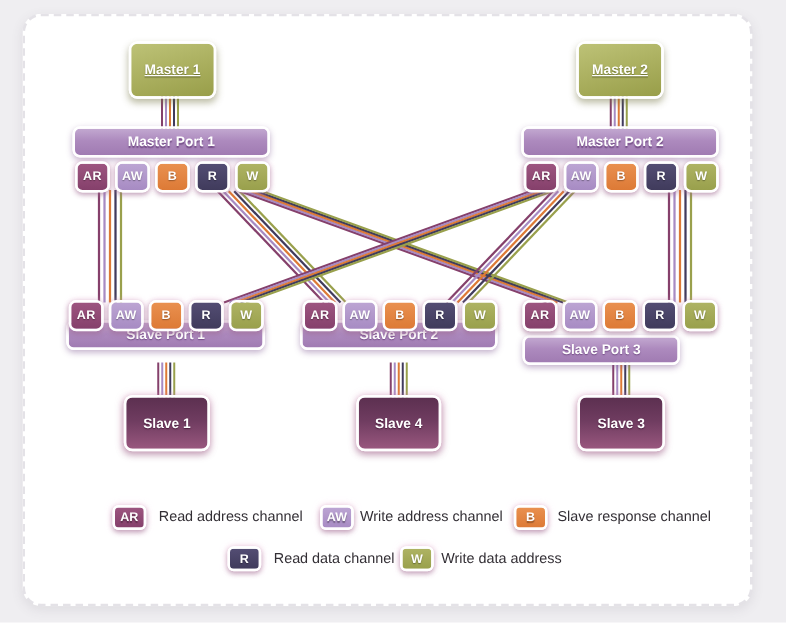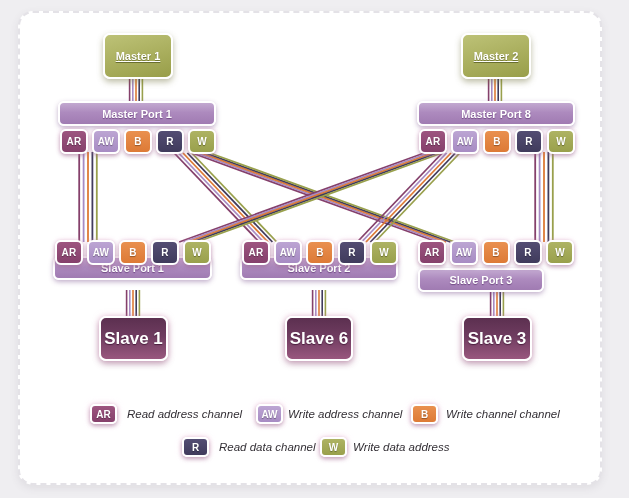--- a/index.html
+++ b/index.html
@@ -27,21 +27,21 @@
   .master-box {
     background:linear-gradient(165deg,#bdc277 0%,#a9ae5d 55%,#989e49 100%);
     border-radius:7px;
     box-shadow:0 3px 6px rgba(110,110,60,0.45);
     font-size:11px; text-shadow:0 1px 1px rgba(90,95,35,0.8);text-decoration:underline;
   }
   .slave-box {
     background:linear-gradient(180deg,#5c3050 0%,#6f3c60 45%,#99577e 100%);
     border-radius:7px;
     box-shadow:0 3px 6px rgba(120,60,100,0.40), 0 0 6px rgba(230,160,200,0.5);
-    font-size:17px; text-shadow:0 1px 1px rgba(60,20,50,0.8);
+    font-size:11px; text-shadow:0 1px 1px rgba(60,20,50,0.8);
   }
   .port-bar {
     background:linear-gradient(180deg,#c2a8d0 0%,#ad8abe 45%,#a07bb2 100%);
     border-radius:6px;
     box-shadow:0 2px 5px rgba(120,80,140,0.45);
     font-size:11px; text-shadow:0 1px 1px rgba(90,50,110,0.7);
   }
   .chip {
     border-radius:6px;
     box-shadow:0 2px 4px rgba(130,80,120,0.45), 0 0 5px rgba(235,170,210,0.45);
@@ -51,21 +51,21 @@
   .legend-chip {
     position:absolute; box-sizing:border-box; width:27px; height:20px;
     display:flex; align-items:center; justify-content:center;
     color:#fff; font-weight:bold; font-size:10px;
     border:2px solid #fff; border-radius:5px;
     box-shadow:0 2px 4px rgba(130,80,120,0.45), 0 0 6px rgba(240,180,215,0.6);
     text-shadow:0 1px 1px rgba(0,0,0,0.35);
   }
   .legend-text {
     position:absolute; color:#332f35; font-size:11.5px; font-weight:normal;
-    white-space:nowrap; line-height:20px;font-style:italic;
+    white-space:nowrap; line-height:20px;
   }
 </style>
 </head>
 <body>
 
 <div id="stage">
   <div id="card"></div>
   <svg id="wires">
       <g>
         <line x1="129.6" y1="77" x2="129.6" y2="103" stroke="#85406b" stroke-width="1.6"></line>
@@ -142,26 +142,26 @@
         <line x1="493.8" y1="290" x2="493.8" y2="318" stroke="#a78bc3" stroke-width="1.6"></line>
         <line x1="497" y1="290" x2="497" y2="318" stroke="#dd7a36" stroke-width="1.6"></line>
         <line x1="500.2" y1="290" x2="500.2" y2="318" stroke="#403b5c" stroke-width="1.6"></line>
         <line x1="503.4" y1="290" x2="503.4" y2="318" stroke="#99a04c" stroke-width="1.6"></line>
       </g>
     </svg>
   <div id="nodes">
       <div class="node master-box" style="left: 103px; top: 33px; width: 70px; height: 46px;">Master 1</div>
       <div class="node master-box" style="left: 461px; top: 33px; width: 70px; height: 46px;">Master 2</div>
       <div class="node port-bar" style="left: 58px; top: 101px; width: 158px; height: 25px; text-align: center;">Master Port 1</div>
-      <div class="node port-bar" style="left: 417px; top: 101px; width: 158px; height: 25px;">Master Port 8</div>
+      <div class="node port-bar" style="left: 417px; top: 101px; width: 158px; height: 25px;">Master Port 2</div>
       <div class="node port-bar" style="left: 53px; top: 256px; width: 159px; height: 24px;">Slave Port 1</div>
       <div class="node port-bar" style="left: 240px; top: 256px; width: 158px; height: 24px;">Slave Port 2</div>
       <div class="node port-bar" style="left: 418px; top: 268px; width: 126px; height: 24px;">Slave Port 3</div>
       <div class="node slave-box" style="left: 99px; top: 316px; width: 69px; height: 45px;">Slave 1</div>
-      <div class="node slave-box" style="left: 285px; top: 316px; width: 68px; height: 45px;">Slave 6</div>
+      <div class="node slave-box" style="left: 285px; top: 316px; width: 68px; height: 45px;">Slave 4</div>
       <div class="node slave-box" style="left: 462px; top: 316px; width: 70px; height: 45px;">Slave 3</div>
       <div class="node chip" style="left: 60px; top: 129px; width: 28px; height: 25px; background: linear-gradient(rgb(157, 85, 128) 0%, rgb(133, 64, 107) 100%);">AR</div>
       <div class="node chip" style="left: 92px; top: 129px; width: 28px; height: 25px; background: linear-gradient(rgb(188, 165, 211) 0%, rgb(167, 139, 195) 100%);">AW</div>
       <div class="node chip" style="left: 124px; top: 129px; width: 28px; height: 25px; background: linear-gradient(rgb(233, 144, 79) 0%, rgb(221, 122, 54) 100%);">B</div>
       <div class="node chip" style="left: 156px; top: 129px; width: 28px; height: 25px; background: linear-gradient(rgb(83, 77, 115) 0%, rgb(64, 59, 92) 100%);">R</div>
       <div class="node chip" style="left: 188px; top: 129px; width: 28px; height: 25px; background: linear-gradient(rgb(174, 179, 99) 0%, rgb(153, 160, 76) 100%);">W</div>
       <div class="node chip" style="left: 419px; top: 129px; width: 28px; height: 25px; background: linear-gradient(rgb(157, 85, 128) 0%, rgb(133, 64, 107) 100%);">AR</div>
       <div class="node chip" style="left: 451px; top: 129px; width: 28px; height: 25px; background: linear-gradient(rgb(188, 165, 211) 0%, rgb(167, 139, 195) 100%);">AW</div>
       <div class="node chip" style="left: 483px; top: 129px; width: 28px; height: 25px; background: linear-gradient(rgb(233, 144, 79) 0%, rgb(221, 122, 54) 100%);">B</div>
       <div class="node chip" style="left: 515px; top: 129px; width: 28px; height: 25px; background: linear-gradient(rgb(83, 77, 115) 0%, rgb(64, 59, 92) 100%);">R</div>
@@ -181,19 +181,19 @@
       <div class="node chip" style="left: 482px; top: 240px; width: 28px; height: 25px; background: linear-gradient(rgb(233, 144, 79) 0%, rgb(221, 122, 54) 100%);">B</div>
       <div class="node chip" style="left: 514px; top: 240px; width: 28px; height: 25px; background: linear-gradient(rgb(83, 77, 115) 0%, rgb(64, 59, 92) 100%);">R</div>
       <div class="node chip" style="left: 546px; top: 240px; width: 28px; height: 25px; background: linear-gradient(rgb(174, 179, 99) 0%, rgb(153, 160, 76) 100%);">W</div>
     </div>
   <div id="legend">
       <div class="legend-chip" style="background: linear-gradient(rgb(157, 85, 128) 0%, rgb(133, 64, 107) 100%); left: 90px; top: 404px;">AR</div>
       <div class="legend-text" style="left: 127px; top: 404px;">Read address channel</div>
       <div class="legend-chip" style="background: linear-gradient(rgb(188, 165, 211) 0%, rgb(167, 139, 195) 100%); left: 256px; top: 404px;">AW</div>
       <div class="legend-text" style="left: 288px; top: 404px;">Write address channel</div>
       <div class="legend-chip" style="background: linear-gradient(rgb(233, 144, 79) 0%, rgb(221, 122, 54) 100%); left: 411px; top: 404px;">B</div>
-      <div class="legend-text" style="left: 446px; top: 404px;">Write channel channel</div>
+      <div class="legend-text" style="left: 446px; top: 404px;">Slave response channel</div>
       <div class="legend-chip" style="background: linear-gradient(rgb(83, 77, 115) 0%, rgb(64, 59, 92) 100%); left: 182px; top: 437px;">R</div>
       <div class="legend-text" style="left: 219px; top: 437px;">Read data channel</div>
       <div class="legend-chip" style="background: linear-gradient(rgb(174, 179, 99) 0%, rgb(153, 160, 76) 100%); left: 320px; top: 437px;">W</div>
       <div class="legend-text" style="left: 353px; top: 437px;">Write data address</div>
     </div>
 </div>
 
 </body></html>

